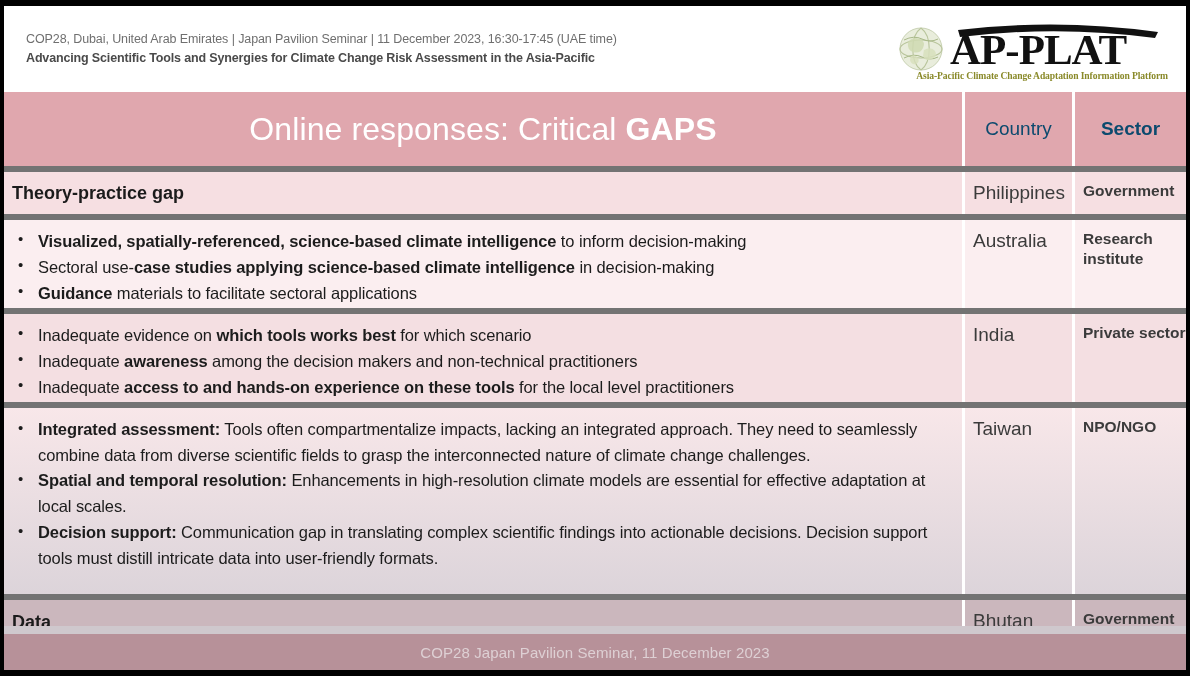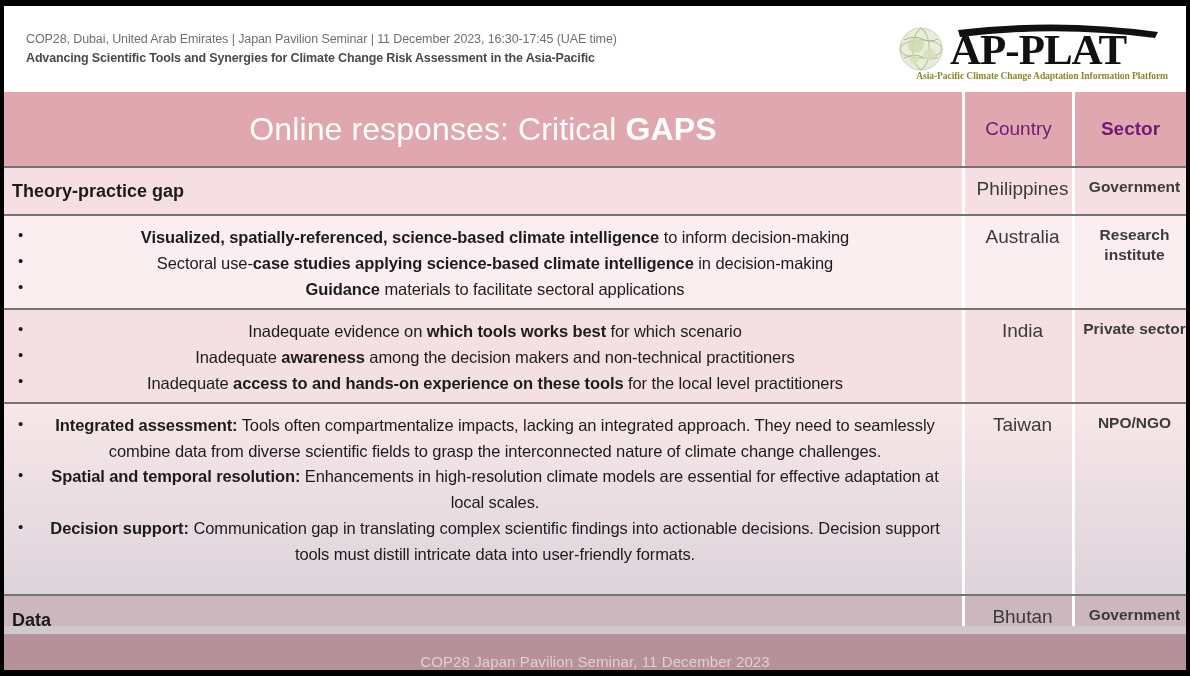--- a/index.html
+++ b/index.html
@@ -150,30 +150,30 @@
   }
   .header-title {
     font-size: 32px;
     color: #ffffff;
     letter-spacing: 0.1px;
     white-space: nowrap;
   }
   .header-title b { font-weight: bold; }
   .row-header .cell-country,
   .row-header .cell-sector {
-    color: #701a75;
+    color: #0c4a6e;
     font-size: 19px;
     display: flex;
     align-items: center;
     justify-content: center;
     padding: 0;
   }
 
   
-  .row-sep { border-top: 2px solid #737373; text-align: center; }
+  .row-sep { border-top: 6px solid #737373; }
 
   .r1 { background: #f6dfe2; height: 48px; }
   .r2 { background: #fbeef0; height: 94px; }
   .r3 { background: #f4dfe2; height: 94px; }
   .r4 { background: linear-gradient(180deg,#f8e7e9 0%, #dcd4da 100%); height: 192px; }
   .r5 { background: #cbb7bd; height: 50px; }
 
   .r1 .cell-main {
     display: flex;
     align-items: center;
@@ -218,21 +218,21 @@
 
   
   .footer {
     position: absolute;
     left: 0;
     bottom: 0;
     width: 1182px;
     height: 36px;
     background: #b79199;
     display: flex;
-    align-items: flex-end;
+    align-items: center;
     justify-content: center;
   }
   .footer-text {
     font-size: 15px;
     color: #ded0d4;
     letter-spacing: 0.1px;
   }
   .footer-gap {
     position: absolute;
     left: 0;

